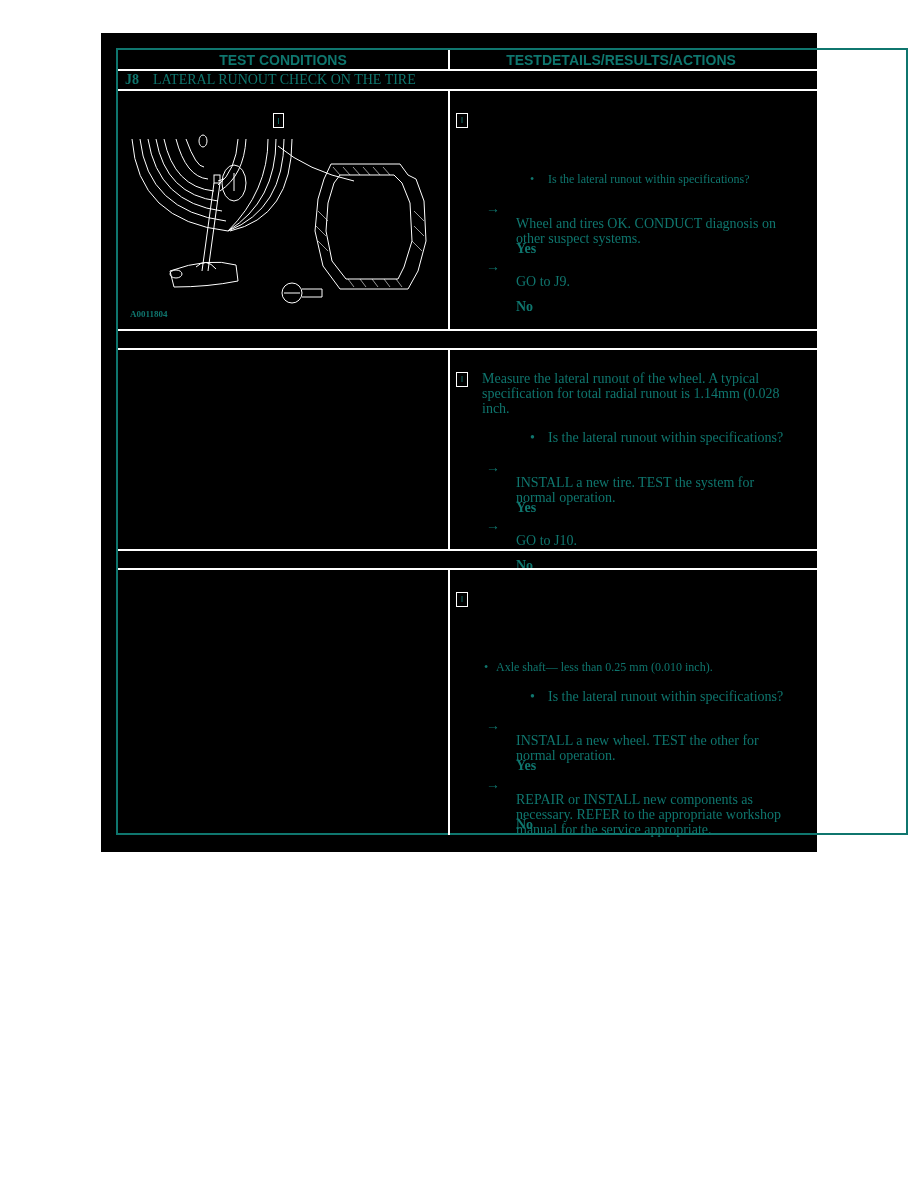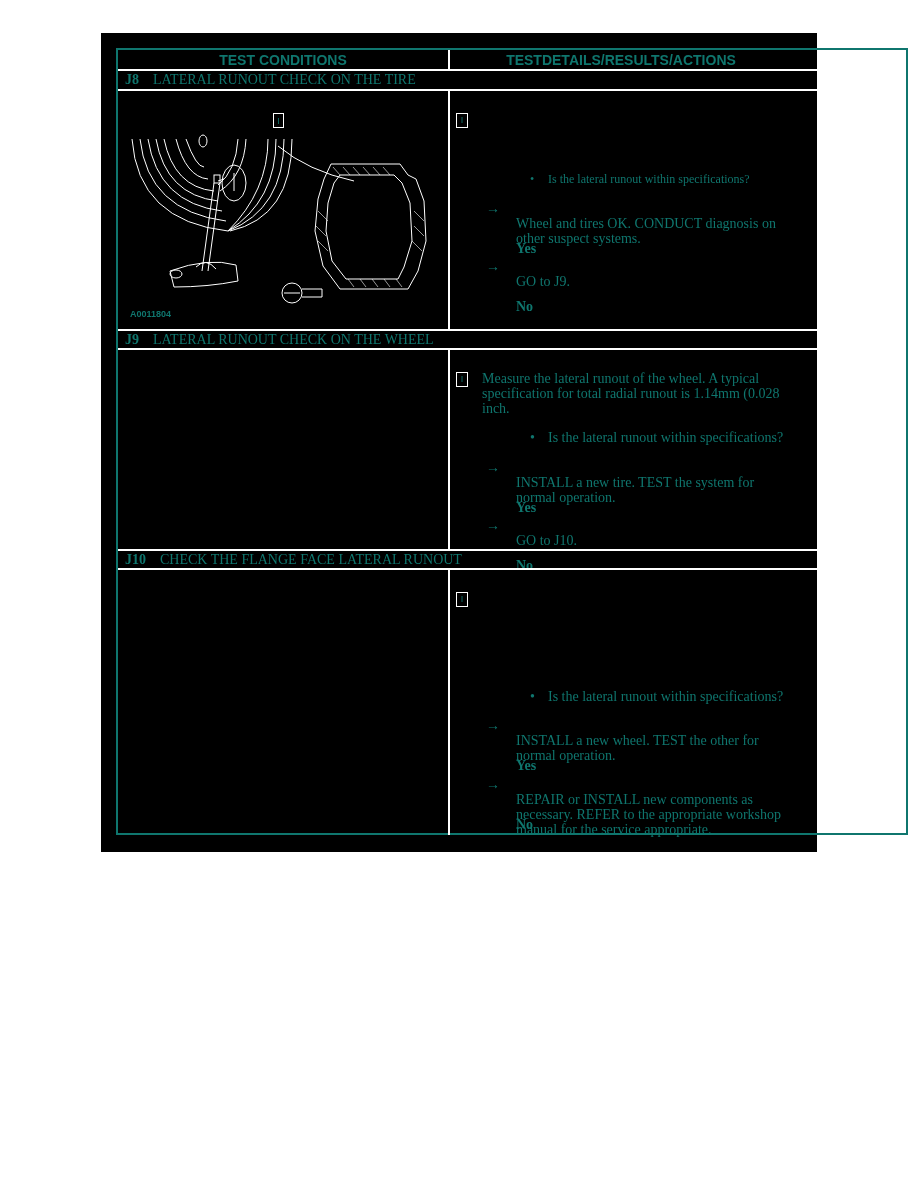--- a/index.html
+++ b/index.html
@@ -95,21 +95,21 @@
         <line x1="296" y1="120" x2="306" y2="130"></line>
           <line x1="296" y1="135" x2="306" y2="145"></line>
           <line x1="294" y1="150" x2="304" y2="160"></line>
         <line x1="230" y1="188" x2="236" y2="196"></line>
           <line x1="242" y1="188" x2="248" y2="196"></line>
           <line x1="254" y1="188" x2="260" y2="196"></line>
         <line x1="266" y1="188" x2="272" y2="196"></line>
           <line x1="278" y1="188" x2="284" y2="196"></line>
       </g>
     </svg>
-    <div class="fig-label" style="left:12px;top:218px;">A0011804</div>
+    <div class="fig-label" style="left:12px;top:218px;font-family:Liberation Serif, serif;">A0011804</div>
   </div>
 
   <div class="cell" style="left:332px;top:41px;width:342px;height:238px;">
     <div class="step-box" style="top:22px;">I</div>
     <div class="bullet-q" style="top:81px;font-size:12px;">
       <span class="dot">•</span><span>Is the lateral runout within specifications?</span>
     </div>
     <div class="answer" style="top:110px;">
       <span class="arrow">→</span>
       <span class="label">Yes</span>
@@ -117,24 +117,20 @@
     </div>
     <div class="answer" style="top:168px;">
       <span class="arrow">→</span>
       <span class="label">No</span>
       <span class="text">GO to J9.</span>
     </div>
   </div>
 
   <div class="hline" style="top:279px;"></div>
 
-  <div class="section-title" style="top:281px;">
-    <span class="id">J9</span>
-    <span>LATERAL RUNOUT CHECK ON THE WHEEL</span>
-  </div>
   <div class="hline" style="top:298px;"></div>
   <div class="vline" style="top:300px;height:199px;"></div>
 
   <div class="cell" style="left:0;top:300px;width:330px;height:199px;"></div>
 
   <div class="cell" style="left:332px;top:300px;width:342px;height:199px;">
     <div class="step-box" style="top:22px;">I</div>
     <div class="para" style="top:21px;">Measure the lateral runout of the wheel. A typical specification for total radial runout is 1.14mm (0.028 inch.</div>
     <div class="bullet-q" style="top:80px;">
       <span class="dot">•</span><span>Is the lateral runout within specifications?</span>
@@ -146,31 +142,30 @@
     </div>
     <div class="answer" style="top:168px;">
       <span class="arrow">→</span>
       <span class="label">No</span>
       <span class="text">GO to J10.</span>
     </div>
   </div>
 
   <div class="hline" style="top:499px;"></div>
 
-  <div class="section-title" style="top:501px;">
-    <span class="id">J10</span>
-    <span>CHECK THE FLANGE FACE LATERAL RUNOUT</span>
-  </div>
   <div class="hline" style="top:518px;"></div>
   <div class="vline" style="top:520px;height:265px;"></div>
 
   <div class="cell" style="left:0;top:520px;width:330px;height:265px;"></div>
 
   <div class="cell" style="left:332px;top:520px;width:342px;height:265px;">
     <div class="step-box" style="top:22px;">I</div>
+    <div class="sub-bullet" style="top:90px;font-size:12px;">
+      <span class="dot">•</span><span>Axle shaft— less than 0.25 mm (0.010 inch).</span>
+    </div>
     <div class="bullet-q" style="top:119px;">
       <span class="dot">•</span><span>Is the lateral runout within specifications?</span>
     </div>
     <div class="answer" style="top:148px;">
       <span class="arrow">→</span>
       <span class="label">Yes</span>
       <span class="text">INSTALL a new wheel. TEST the other for normal operation.</span>
     </div>
     <div class="answer" style="top:207px;">
       <span class="arrow">→</span>

